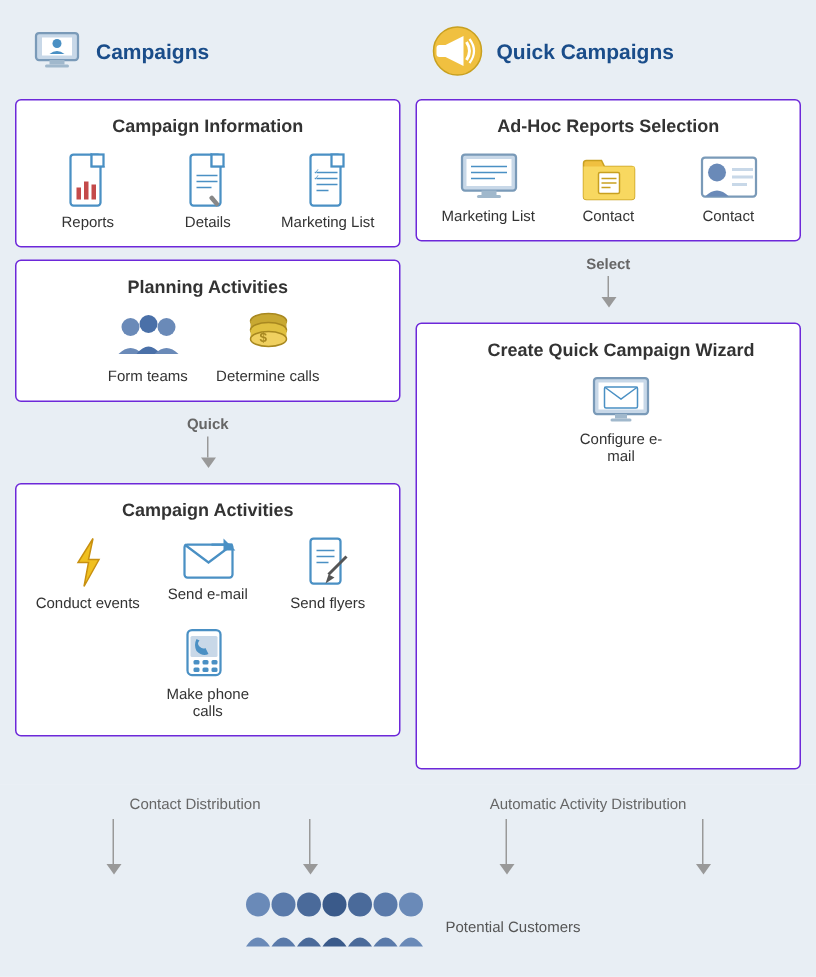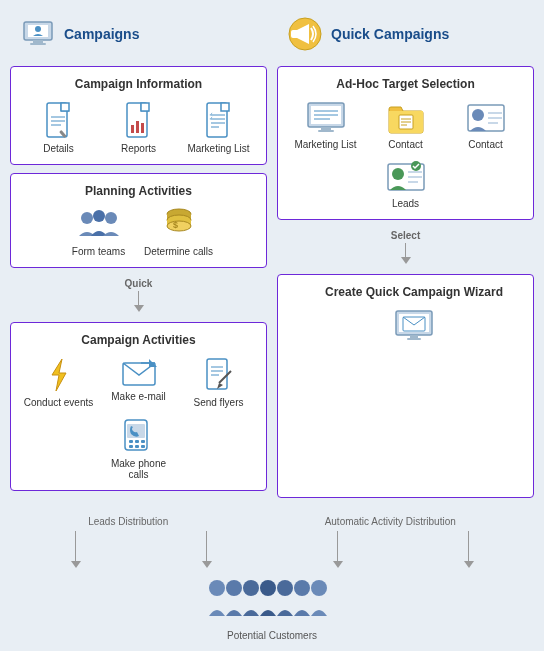--- a/index.html
+++ b/index.html
@@ -177,21 +177,20 @@
     .arrow-down-head {
       width: 0;
       height: 0;
       border-left: 5px solid transparent;
       border-right: 5px solid transparent;
       border-top: 7px solid #999;
     }
 
     .customers-section {
       display: flex;
-      flex-direction: column;
       align-items: center;
       margin-top: 4px;
     }
 
     .customers-label {
       font-size: 10px;
       color: #555;
       margin-top: 4px;
     }
 
@@ -219,20 +218,35 @@
             <circle cx="18" cy="13" r="3" fill="#4a90c4"></circle>
             <path d="M13 20 Q18 16 23 20" fill="#4a90c4"></path>
           </svg>
         </div>
         <span>Campaigns</span>
       </div>
 
       <div class="box">
         <div class="box-title">Campaign Information</div>
         <div class="box-items">
+
+          <div class="box-item">
+            <div class="icon-placeholder">
+              <svg width="32" height="38" viewBox="0 0 32 38">
+                <rect x="4" y="2" width="20" height="34" rx="2" fill="white" stroke="#4a90c4" stroke-width="1.5"></rect>
+                <path d="M18 2 L26 10 L18 10 Z" fill="#c8d8e8" stroke="#4a90c4" stroke-width="1"></path>
+                <rect x="18" y="2" width="8" height="8" fill="white" stroke="#4a90c4" stroke-width="1.5"></rect>
+
+                <rect x="8" y="24" width="3" height="8" fill="#c44a4a"></rect>
+                <rect x="13" y="20" width="3" height="12" fill="#c44a4a"></rect>
+                <rect x="18" y="22" width="3" height="10" fill="#c44a4a"></rect>
+              </svg>
+            </div>
+            <span class="box-item-label">Reports</span>
+          </div>
 
           <div class="box-item">
             <div class="icon-placeholder">
               <svg width="32" height="38" viewBox="0 0 32 38">
                 <rect x="4" y="2" width="20" height="34" rx="2" fill="white" stroke="#4a90c4" stroke-width="1.5"></rect>
                 <path d="M18 2 L26 10 L18 10 Z" fill="#c8d8e8" stroke="#4a90c4" stroke-width="1"></path>
                 <rect x="18" y="2" width="8" height="8" rx="0" fill="white" stroke="#4a90c4" stroke-width="1.5"></rect>
                 <line x1="8" y1="16" x2="22" y2="16" stroke="#4a90c4" stroke-width="1"></line>
                 <line x1="8" y1="20" x2="22" y2="20" stroke="#4a90c4" stroke-width="1"></line>
                 <line x1="8" y1="24" x2="18" y2="24" stroke="#4a90c4" stroke-width="1"></line>
@@ -240,35 +254,20 @@
                 <rect x="18" y="28" width="3" height="8" rx="1" fill="#888" transform="rotate(-40 21 32)"></rect>
               </svg>
             </div>
             <span class="box-item-label">Details</span>
           </div>
 
           <div class="box-item">
             <div class="icon-placeholder">
               <svg width="32" height="38" viewBox="0 0 32 38">
                 <rect x="4" y="2" width="20" height="34" rx="2" fill="white" stroke="#4a90c4" stroke-width="1.5"></rect>
-                <path d="M18 2 L26 10 L18 10 Z" fill="#c8d8e8" stroke="#4a90c4" stroke-width="1"></path>
-                <rect x="18" y="2" width="8" height="8" fill="white" stroke="#4a90c4" stroke-width="1.5"></rect>
-
-                <rect x="8" y="24" width="3" height="8" fill="#c44a4a"></rect>
-                <rect x="13" y="20" width="3" height="12" fill="#c44a4a"></rect>
-                <rect x="18" y="22" width="3" height="10" fill="#c44a4a"></rect>
-              </svg>
-            </div>
-            <span class="box-item-label">Reports</span>
-          </div>
-
-          <div class="box-item">
-            <div class="icon-placeholder">
-              <svg width="32" height="38" viewBox="0 0 32 38">
-                <rect x="4" y="2" width="20" height="34" rx="2" fill="white" stroke="#4a90c4" stroke-width="1.5"></rect>
                 <rect x="18" y="2" width="8" height="8" fill="white" stroke="#4a90c4" stroke-width="1.5"></rect>
                 <line x1="8" y1="14" x2="22" y2="14" stroke="#4a90c4" stroke-width="1"></line>
                 <line x1="8" y1="18" x2="22" y2="18" stroke="#4a90c4" stroke-width="1"></line>
                 <line x1="8" y1="22" x2="22" y2="22" stroke="#4a90c4" stroke-width="1"></line>
                 <line x1="8" y1="26" x2="16" y2="26" stroke="#4a90c4" stroke-width="1"></line>
 
                 <text x="6" y="15" fill="#4a90c4" font-size="5">✓</text>
                 <text x="6" y="19" fill="#4a90c4" font-size="5">✓</text>
               </svg>
             </div>
@@ -336,21 +335,21 @@
           <div class="box-item">
             <div class="icon-placeholder">
               <svg width="36" height="30" viewBox="0 0 36 30">
                 <rect x="2" y="6" width="32" height="22" rx="2" fill="white" stroke="#4a90c4" stroke-width="1.5"></rect>
                 <polyline points="2,6 18,18 34,6" fill="none" stroke="#4a90c4" stroke-width="1.5"></polyline>
 
                 <polygon points="28,2 36,10 28,10" fill="#4a90c4"></polygon>
                 <line x1="20" y1="6" x2="34" y2="6" stroke="#4a90c4" stroke-width="1.5"></line>
               </svg>
             </div>
-            <span class="box-item-label">Make e-mail</span>
+            <span class="box-item-label">Send e-mail</span>
           </div>
 
           <div class="box-item">
             <div class="icon-placeholder">
               <svg width="32" height="36" viewBox="0 0 32 36">
                 <rect x="4" y="2" width="20" height="30" rx="2" fill="white" stroke="#4a90c4" stroke-width="1.5"></rect>
                 <line x1="8" y1="10" x2="20" y2="10" stroke="#4a90c4" stroke-width="1"></line>
                 <line x1="8" y1="14" x2="20" y2="14" stroke="#4a90c4" stroke-width="1"></line>
                 <line x1="8" y1="18" x2="16" y2="18" stroke="#4a90c4" stroke-width="1"></line>
 
@@ -395,21 +394,21 @@
             <rect x="4" y="14" width="8" height="8" rx="2" fill="white"></rect>
 
             <path d="M24 12 Q28 18 24 24" fill="none" stroke="white" stroke-width="2"></path>
             <path d="M26 10 Q32 18 26 26" fill="none" stroke="white" stroke-width="1.5"></path>
           </svg>
         </div>
         <span>Quick Campaigns</span>
       </div>
 
       <div class="box">
-        <div class="box-title">Ad-Hoc Target Selection</div>
+        <div class="box-title">Ad-Hoc Reports Selection</div>
         <div class="box-items">
 
           <div class="box-item">
             <div class="icon-placeholder">
               <svg width="40" height="34" viewBox="0 0 40 34">
 
                 <rect x="2" y="2" width="36" height="24" rx="2" fill="#c8d8e8" stroke="#7a9ab8" stroke-width="1.5"></rect>
                 <rect x="5" y="5" width="30" height="18" fill="white"></rect>
                 <line x1="8" y1="10" x2="32" y2="10" stroke="#4a90c4" stroke-width="1"></line>
                 <line x1="8" y1="14" x2="32" y2="14" stroke="#4a90c4" stroke-width="1"></line>
@@ -445,37 +444,20 @@
                 <circle cx="12" cy="14" r="6" fill="#6a8ab8"></circle>
                 <path d="M4 30 Q12 22 20 30" fill="#6a8ab8"></path>
                 <line x1="22" y1="12" x2="36" y2="12" stroke="#c8d8e8" stroke-width="2"></line>
                 <line x1="22" y1="17" x2="36" y2="17" stroke="#c8d8e8" stroke-width="2"></line>
                 <line x1="22" y1="22" x2="32" y2="22" stroke="#c8d8e8" stroke-width="2"></line>
               </svg>
             </div>
             <span class="box-item-label">Contact</span>
           </div>
 
-          <div class="box-item">
-            <div class="icon-placeholder">
-              <svg width="40" height="34" viewBox="0 0 40 34">
-
-                <rect x="2" y="4" width="36" height="26" rx="2" fill="white" stroke="#7a9ab8" stroke-width="1.5"></rect>
-                <circle cx="12" cy="14" r="6" fill="#4a9858"></circle>
-                <path d="M4 30 Q12 22 20 30" fill="#4a9858"></path>
-                <line x1="22" y1="12" x2="36" y2="12" stroke="#c8d8e8" stroke-width="2"></line>
-                <line x1="22" y1="17" x2="36" y2="17" stroke="#c8d8e8" stroke-width="2"></line>
-                <line x1="22" y1="22" x2="32" y2="22" stroke="#c8d8e8" stroke-width="2"></line>
-
-                <circle cx="30" cy="6" r="5" fill="#4a9858"></circle>
-                <polyline points="27,6 29,8 33,4" fill="none" stroke="white" stroke-width="1.5"></polyline>
-              </svg>
-            </div>
-            <span class="box-item-label">Leads</span>
-          </div>
         </div>
       </div>
 
       <div class="arrow-connector">
         <span class="arrow-label">Select</span>
         <div class="arrow-line"></div>
         <div class="arrow-head"></div>
       </div>
 
       <div class="box" style="flex: 1; padding-left: 27px;">
@@ -488,29 +470,30 @@
 
                 <rect x="2" y="2" width="36" height="24" rx="2" fill="#c8d8e8" stroke="#7a9ab8" stroke-width="1.5"></rect>
                 <rect x="5" y="5" width="30" height="18" fill="white"></rect>
 
                 <rect x="9" y="8" width="22" height="14" rx="1" fill="white" stroke="#4a90c4" stroke-width="1"></rect>
                 <polyline points="9,8 20,16 31,8" fill="none" stroke="#4a90c4" stroke-width="1"></polyline>
                 <rect x="16" y="26" width="8" height="3" fill="#a0b8cc"></rect>
                 <rect x="13" y="29" width="14" height="2" rx="1" fill="#a0b8cc"></rect>
               </svg>
             </div>
+            <span class="box-item-label">Configure e-mail</span>
           </div>
         </div>
       </div>
     </div>
   </div>
 
   <div class="bottom-section">
     <div class="distribution-labels">
-      <span class="dist-label">Leads Distribution</span>
+      <span class="dist-label">Contact Distribution</span>
       <span class="dist-label">Automatic Activity Distribution</span>
     </div>
     <div class="arrows-row">
       <div class="arrow-down">
         <div class="arrow-down-line"></div>
         <div class="arrow-down-head"></div>
       </div>
       <div class="arrow-down">
         <div class="arrow-down-line"></div>
         <div class="arrow-down-head"></div>

